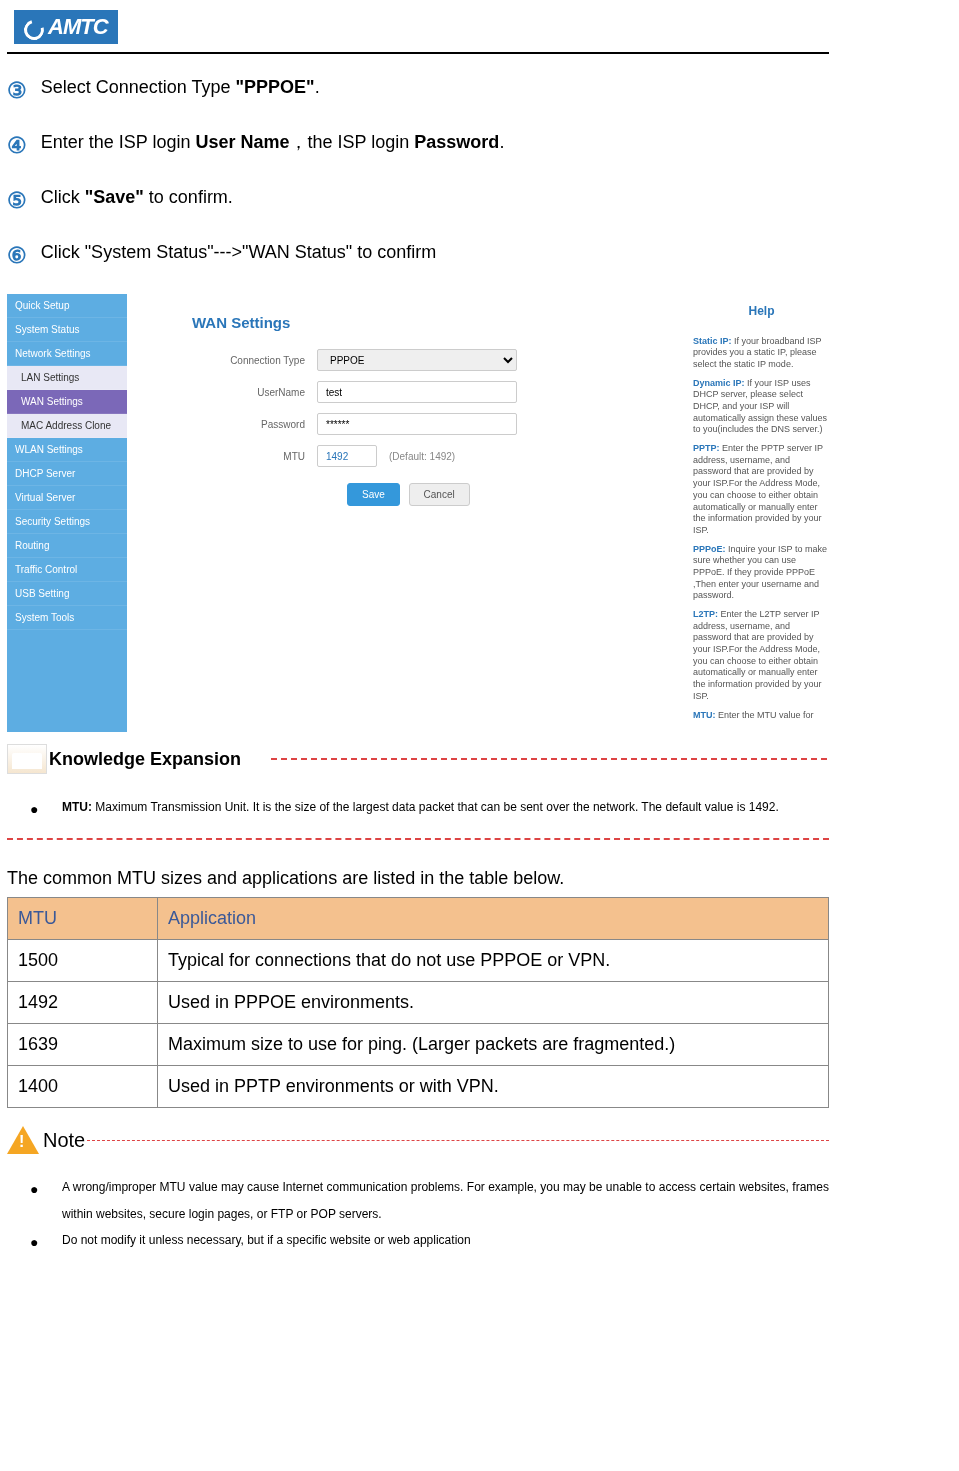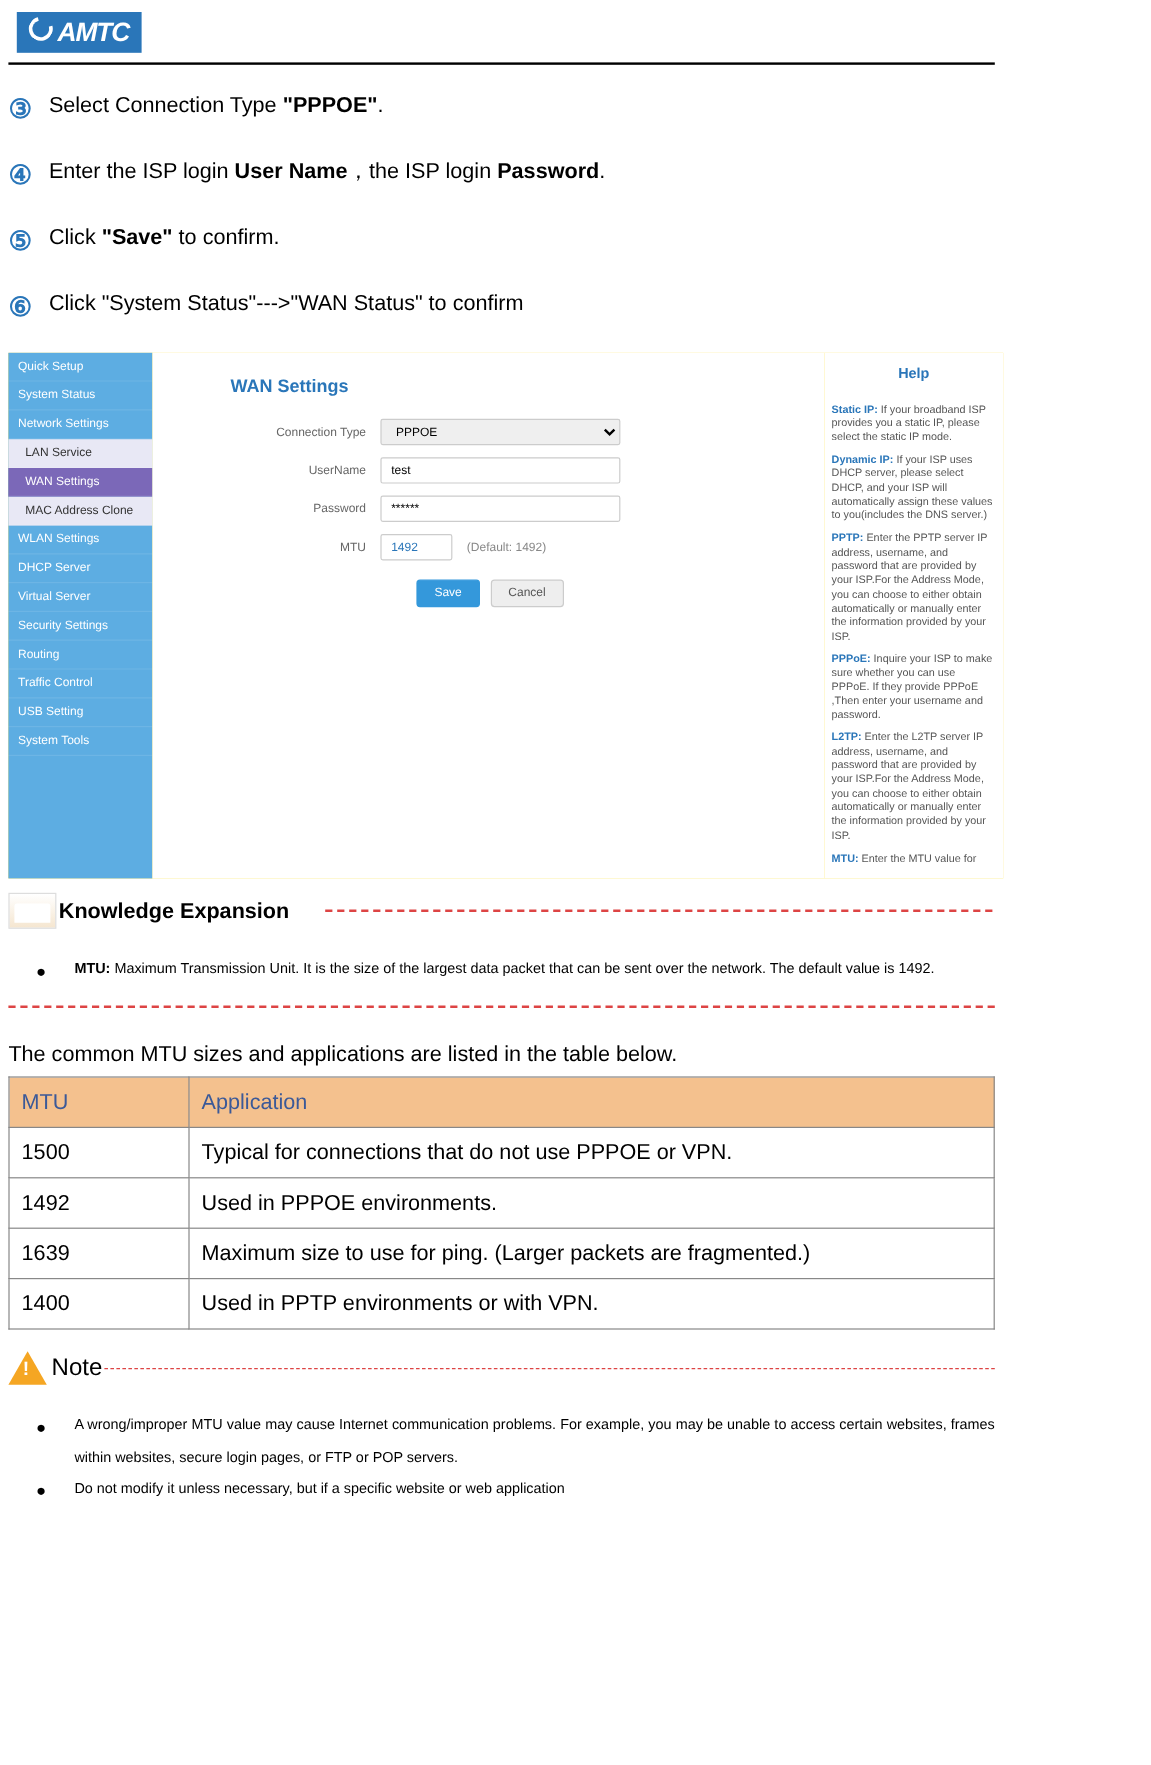--- a/index.html
+++ b/index.html
@@ -9,21 +9,21 @@
       background: #fff;
       color: #000;
     }
     .header {
       padding: 10px 7px 8px;
       border-bottom: 2px solid #000;
       margin: 0 130px 0 7px;
     }
     .logo {
       display: inline-flex;
-      align-items: flex-start;
+      align-items: flex-end;
       background: #2a76b9;
       padding: 4px 10px;
       color: #fff;
       font-weight: bold;
       font-style: italic;
       font-size: 22px;
       letter-spacing: -1px;
     }
     .logo-icon {
       display: inline-block;
@@ -50,21 +50,21 @@
       font-weight: bold;
     }
     .b { font-weight: bold; }
     .screenshot {
       margin: 8px 0 12px 7px;
       width: 829px;
       height: 438px;
       border: none;
       position: relative;
       font-size: 10px;
-      background: #fde047;
+      background: #4d7c0f;
     }
     .ss-sidebar {
       position: absolute;
       left: 0; top: 0;
       width: 120px;
       height: 100%;
       background: #5dade2;
     }
     .ss-sidebar .item {
       padding: 6px 8px;
@@ -224,21 +224,21 @@
       <span class="circled">⑥</span>
       <span>Click "System Status"---&gt;"WAN Status" to confirm</span>
     </li>
   </ul>
 
   <div class="screenshot">
     <div class="ss-sidebar">
       <div class="item">Quick Setup</div>
       <div class="item">System Status</div>
       <div class="item">Network Settings</div>
-      <div class="item sub">LAN Service</div>
+      <div class="item sub">LAN Settings</div>
       <div class="item sub active">WAN Settings</div>
       <div class="item sub">MAC Address Clone</div>
       <div class="item">WLAN Settings</div>
       <div class="item">DHCP Server</div>
       <div class="item">Virtual Server</div>
       <div class="item">Security Settings</div>
       <div class="item">Routing</div>
       <div class="item">Traffic Control</div>
       <div class="item">USB Setting</div>
       <div class="item">System Tools</div>

